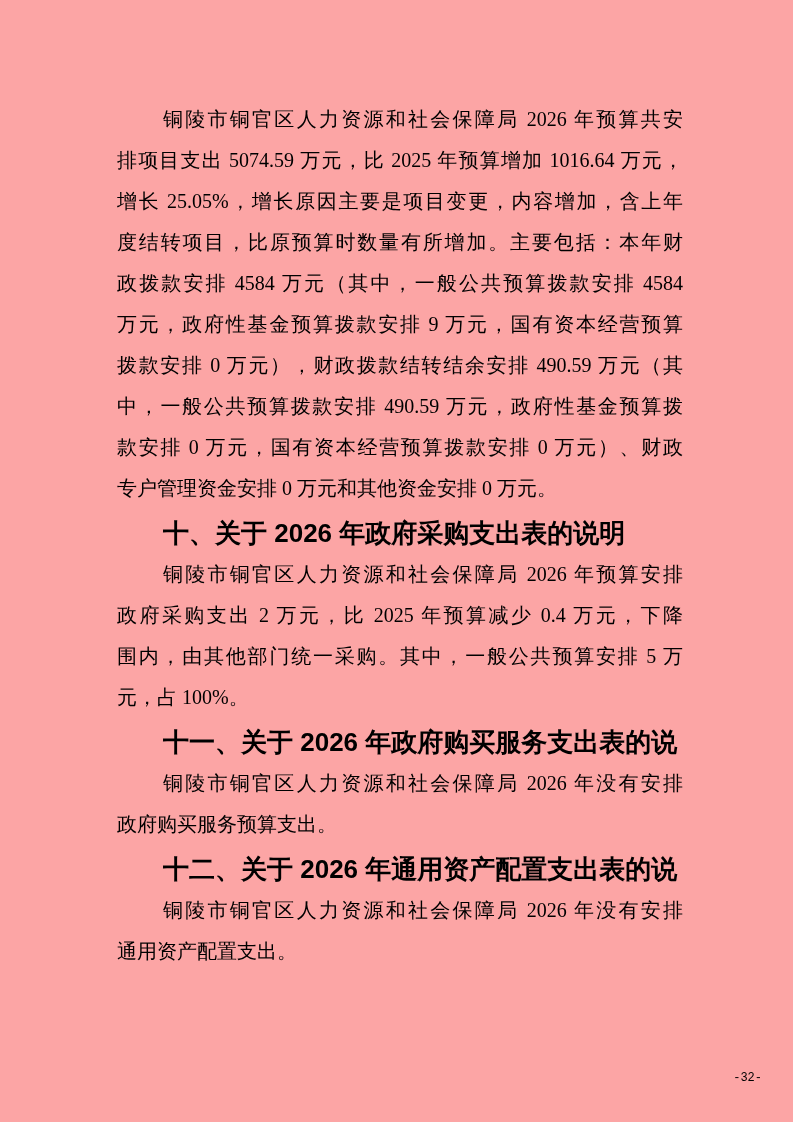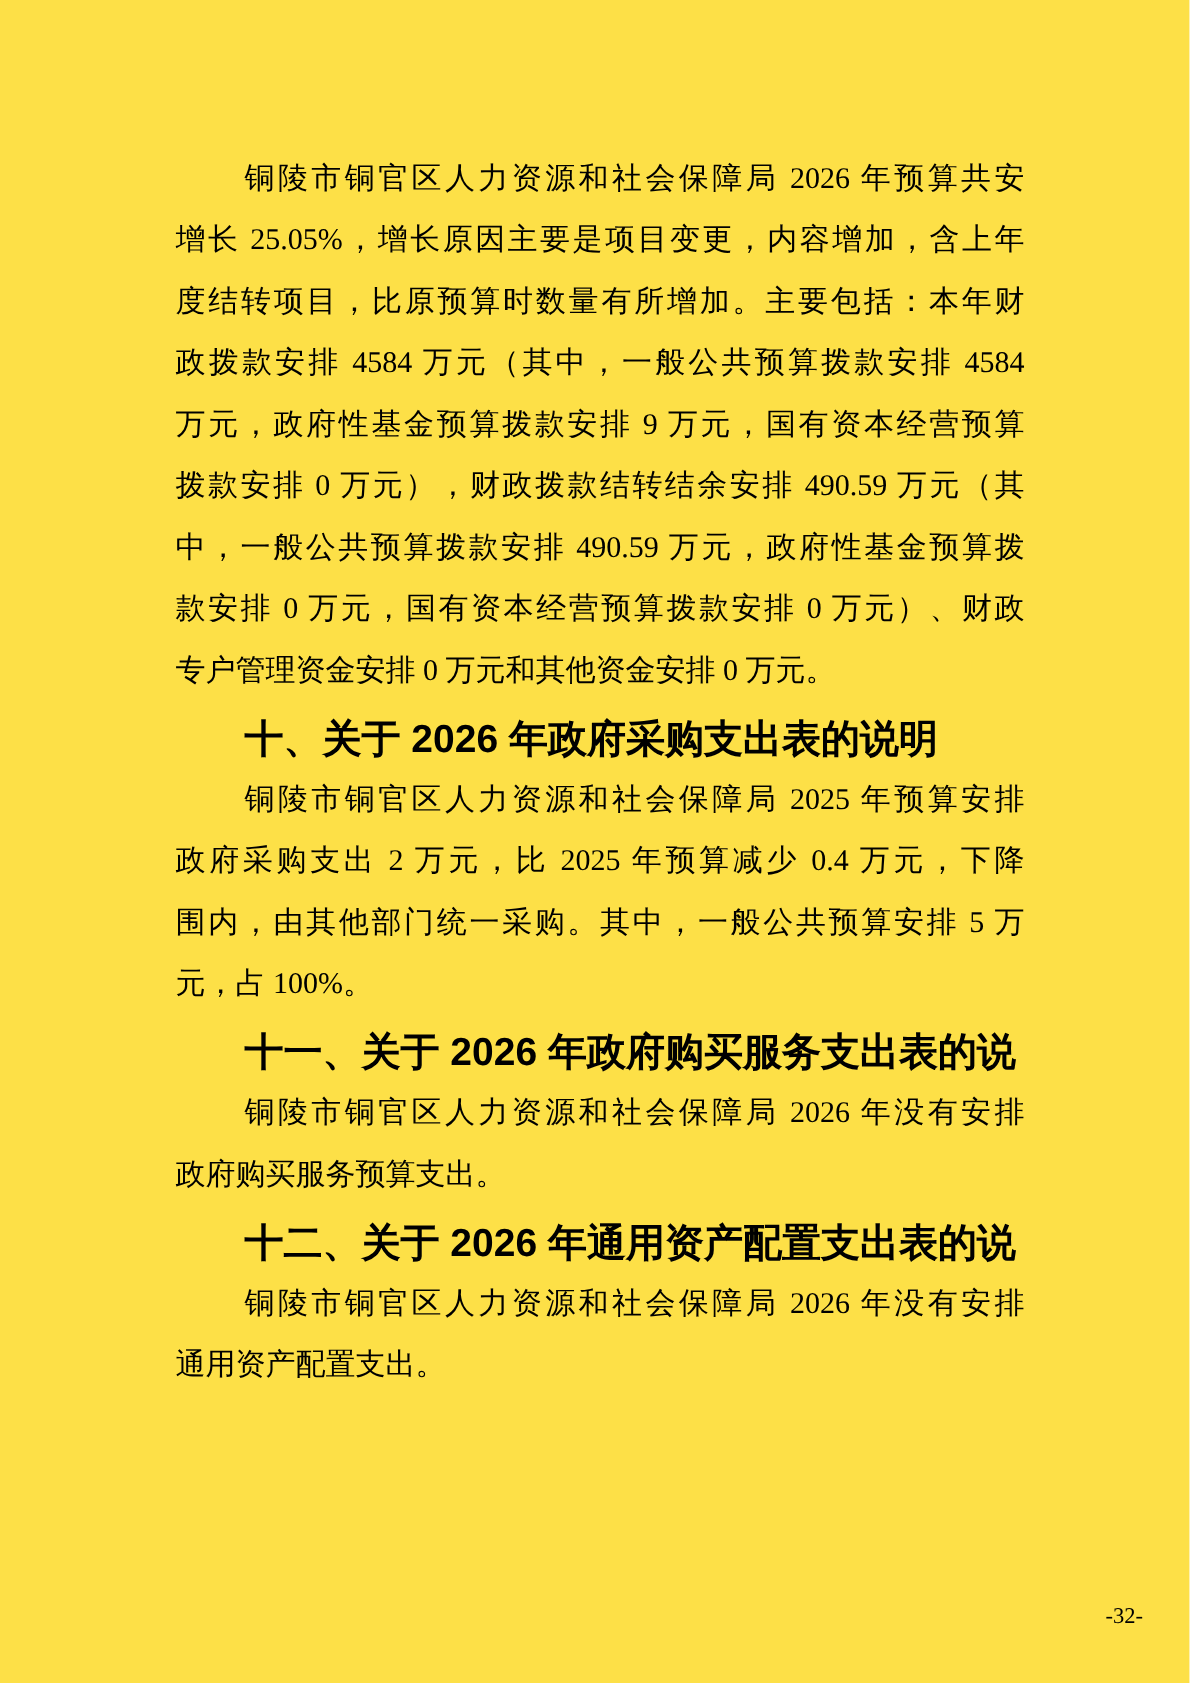--- a/index.html
+++ b/index.html
@@ -6,21 +6,21 @@
     margin: 0;
     padding: 0;
     background: #ffffff;
     font-family: "Liberation Serif", "DejaVu Serif", serif;
     color: #000000;
   }
   .page {
     position: relative;
     width: 793px;
     height: 1122px;
-    background: #fde047;
+    background: #fca5a5;
     overflow: hidden;
   }
   .content {
     position: absolute;
     left: 117px;
     top: 99px;
     width: 566px;
   }
   .line {
     font-size: 20px;
@@ -45,45 +45,46 @@
     height: 41px;
     margin-top: 4px;
     overflow: hidden;
     text-indent: 46px;
     text-align: left;
   }
   .page-number {
     position: absolute;
     top: 1068px;
     right: 31px;
-    font-family: Liberation Serif, serif;
-    font-size: 15px;
+    font-family: Liberation Mono, monospace;
+    font-size: 12px;
     line-height: 20px;
     color: #000000;
   }
 </style>
 </head>
 <body>
 
 <div class="page">
   <div class="content">
 
     <div class="line indent">铜陵市铜官区人力资源和社会保障局 2026 年预算共安</div>
+    <div class="line">排项目支出 5074.59 万元，比 2025 年预算增加 1016.64 万元，</div>
     <div class="line">增长 25.05%，增长原因主要是项目变更，内容增加，含上年</div>
     <div class="line">度结转项目，比原预算时数量有所增加。主要包括：本年财</div>
     <div class="line">政拨款安排 4584 万元（其中，一般公共预算拨款安排 4584</div>
     <div class="line">万元，政府性基金预算拨款安排 9 万元，国有资本经营预算</div>
     <div class="line">拨款安排 0 万元），财政拨款结转结余安排 490.59 万元（其</div>
     <div class="line">中，一般公共预算拨款安排 490.59 万元，政府性基金预算拨</div>
     <div class="line">款安排 0 万元，国有资本经营预算拨款安排 0 万元）、财政</div>
     <div class="line last">专户管理资金安排 0 万元和其他资金安排 0 万元。</div>
 
     <div class="heading">十、关于 2026 年政府采购支出表的说明</div>
 
-    <div class="line indent">铜陵市铜官区人力资源和社会保障局 2025 年预算安排</div>
+    <div class="line indent">铜陵市铜官区人力资源和社会保障局 2026 年预算安排</div>
     <div class="line">政府采购支出 2 万元，比 2025 年预算减少 0.4 万元，下降</div>
     <div class="line">围内，由其他部门统一采购。其中，一般公共预算安排 5 万</div>
     <div class="line last">元，占 100%。</div>
 
     <div class="heading">十一、关于 2026 年政府购买服务支出表的说明</div>
 
     <div class="line indent">铜陵市铜官区人力资源和社会保障局 2026 年没有安排</div>
     <div class="line last">政府购买服务预算支出。</div>
 
     <div class="heading">十二、关于 2026 年通用资产配置支出表的说明</div>

